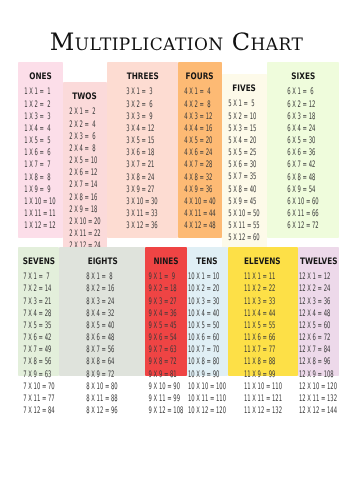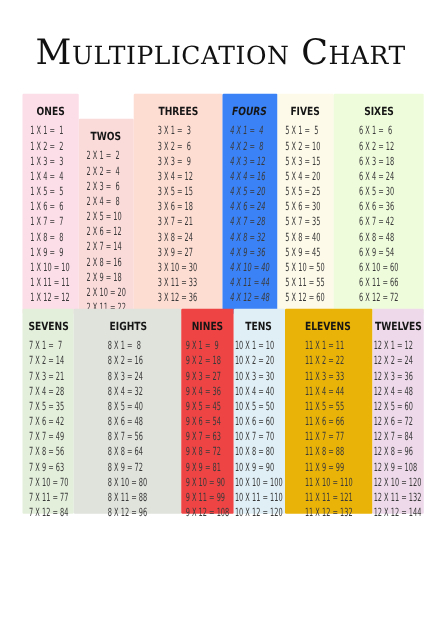--- a/index.html
+++ b/index.html
@@ -4,31 +4,31 @@
 <style>
   html,body{margin:0;padding:0;background:#ffffff;}
   body{width:353px;height:500px;overflow:hidden;
        font-family:"DejaVu Sans",sans-serif;
        -webkit-font-smoothing:antialiased;
        -moz-osx-font-smoothing:grayscale;
        text-rendering:geometricPrecision;}
   #page{position:relative;width:353px;height:500px;background:#fff;filter:opacity(99.9%);}
 
   #title{position:absolute;left:0;top:28px;width:353px;text-align:center;
-    font-family:"DejaVu Serif",serif;font-size:28px;line-height:28px;
+    font-family:"DejaVu Serif",serif;font-size:24px;line-height:28px;
     font-variant:small-caps;letter-spacing:0.45px;color:#111;
     }
 
   .grid{position:absolute;left:18px;display:flex;width:321px;
         justify-content:space-between;}
-  #grid1{top:75px;border-radius:27px;}
+  #grid1{top:62px;border-radius:27px;}
   #grid2{top:246.9px;}
 
   .col{width:51.4px;border-radius:1px;height:176.1px;position:relative;}
-  #grid2 .col{height:164px;}
+  #grid2 .col{height:129px;}
   .colhead{position:absolute;left:0;top:10.7px;width:100%;text-align:center;
     font-size:9px;line-height:9px;font-weight:bold;color:#161616;
     font-family:"DejaVu Sans Condensed","DejaVu Sans",sans-serif;}
   .colhead span{display:inline-block;transform:scaleX(0.9);}
   .rowswrap{position:absolute;left:50%;top:24.4px;width:0;}
   .rows{display:inline-block;text-align:left;white-space:pre;
     transform:translateX(-50%) scaleX(0.65);transform-origin:center top;}
   .row{height:12.18px;line-height:12.18px;white-space:pre;
     font-size:9px;color:#3a3a3a;
     font-family:"DejaVu Sans Condensed","DejaVu Sans",sans-serif;}
@@ -44,25 +44,25 @@
         <div class="rowswrap"><div class="rows"><div class="row">1 X 1 =  1</div><div class="row">1 X 2 =  2</div><div class="row">1 X 3 =  3</div><div class="row">1 X 4 =  4</div><div class="row">1 X 5 =  5</div><div class="row">1 X 6 =  6</div><div class="row">1 X 7 =  7</div><div class="row">1 X 8 =  8</div><div class="row">1 X 9 =  9</div><div class="row">1 X 10 = 10</div><div class="row">1 X 11 = 11</div><div class="row">1 X 12 = 12</div></div></div>
       </div>
       <div class="col" style="background: rgb(251, 218, 218); margin-top: 20px;">
         <div class="colhead"><span>TWOS</span></div>
         <div class="rowswrap"><div class="rows"><div class="row">2 X 1 =  2</div><div class="row">2 X 2 =  4</div><div class="row">2 X 3 =  6</div><div class="row">2 X 4 =  8</div><div class="row">2 X 5 = 10</div><div class="row">2 X 6 = 12</div><div class="row">2 X 7 = 14</div><div class="row">2 X 8 = 16</div><div class="row">2 X 9 = 18</div><div class="row">2 X 10 = 20</div><div class="row">2 X 11 = 22</div><div class="row">2 X 12 = 24</div></div></div>
       </div>
       <div class="col" style="background: rgb(253, 220, 210); padding-left: 26px;">
         <div class="colhead"><span>THREES</span></div>
         <div class="rowswrap"><div class="rows"><div class="row">3 X 1 =  3</div><div class="row">3 X 2 =  6</div><div class="row">3 X 3 =  9</div><div class="row">3 X 4 = 12</div><div class="row">3 X 5 = 15</div><div class="row">3 X 6 = 18</div><div class="row">3 X 7 = 21</div><div class="row">3 X 8 = 24</div><div class="row">3 X 9 = 27</div><div class="row">3 X 10 = 30</div><div class="row">3 X 11 = 33</div><div class="row">3 X 12 = 36</div></div></div>
       </div>
-      <div class="col" style="background: #3b82f6; font-style: italic;">
+      <div class="col" style="background: #fdba74;">
         <div class="colhead"><span>FOURS</span></div>
         <div class="rowswrap"><div class="rows"><div class="row">4 X 1 =  4</div><div class="row">4 X 2 =  8</div><div class="row">4 X 3 = 12</div><div class="row">4 X 4 = 16</div><div class="row">4 X 5 = 20</div><div class="row">4 X 6 = 24</div><div class="row">4 X 7 = 28</div><div class="row">4 X 8 = 32</div><div class="row">4 X 9 = 36</div><div class="row">4 X 10 = 40</div><div class="row">4 X 11 = 44</div><div class="row">4 X 12 = 48</div></div></div>
       </div>
-      <div class="col" style="background: rgb(253, 250, 233);">
+      <div class="col" style="background: rgb(253, 250, 233); margin-top: 12px;">
         <div class="colhead"><span>FIVES</span></div>
         <div class="rowswrap"><div class="rows"><div class="row">5 X 1 =  5</div><div class="row">5 X 2 = 10</div><div class="row">5 X 3 = 15</div><div class="row">5 X 4 = 20</div><div class="row">5 X 5 = 25</div><div class="row">5 X 6 = 30</div><div class="row">5 X 7 = 35</div><div class="row">5 X 8 = 40</div><div class="row">5 X 9 = 45</div><div class="row">5 X 10 = 50</div><div class="row">5 X 11 = 55</div><div class="row">5 X 12 = 60</div></div></div>
       </div>
       <div class="col" style="background: rgb(239, 252, 220); padding-left: 28px;">
         <div class="colhead"><span>SIXES</span></div>
         <div class="rowswrap"><div class="rows"><div class="row">6 X 1 =  6</div><div class="row">6 X 2 = 12</div><div class="row">6 X 3 = 18</div><div class="row">6 X 4 = 24</div><div class="row">6 X 5 = 30</div><div class="row">6 X 6 = 36</div><div class="row">6 X 7 = 42</div><div class="row">6 X 8 = 48</div><div class="row">6 X 9 = 54</div><div class="row">6 X 10 = 60</div><div class="row">6 X 11 = 66</div><div class="row">6 X 12 = 72</div></div></div>
       </div>
     </div>
   <div class="grid" id="grid2">
       <div class="col" style="background: rgb(227, 239, 219);">
@@ -74,21 +74,21 @@
         <div class="rowswrap"><div class="rows"><div class="row">8 X 1 =  8</div><div class="row">8 X 2 = 16</div><div class="row">8 X 3 = 24</div><div class="row">8 X 4 = 32</div><div class="row">8 X 5 = 40</div><div class="row">8 X 6 = 48</div><div class="row">8 X 7 = 56</div><div class="row">8 X 8 = 64</div><div class="row">8 X 9 = 72</div><div class="row">8 X 10 = 80</div><div class="row">8 X 11 = 88</div><div class="row">8 X 12 = 96</div></div></div>
       </div>
       <div class="col" style="background: #ef4444;">
         <div class="colhead"><span>NINES</span></div>
         <div class="rowswrap"><div class="rows"><div class="row">9 X 1 =  9</div><div class="row">9 X 2 = 18</div><div class="row">9 X 3 = 27</div><div class="row">9 X 4 = 36</div><div class="row">9 X 5 = 45</div><div class="row">9 X 6 = 54</div><div class="row">9 X 7 = 63</div><div class="row">9 X 8 = 72</div><div class="row">9 X 9 = 81</div><div class="row">9 X 10 = 90</div><div class="row">9 X 11 = 99</div><div class="row">9 X 12 = 108</div></div></div>
       </div>
       <div class="col" style="background: rgb(224, 239, 245);">
         <div class="colhead"><span>TENS</span></div>
         <div class="rowswrap"><div class="rows"><div class="row">10 X 1 = 10</div><div class="row">10 X 2 = 20</div><div class="row">10 X 3 = 30</div><div class="row">10 X 4 = 40</div><div class="row">10 X 5 = 50</div><div class="row">10 X 6 = 60</div><div class="row">10 X 7 = 70</div><div class="row">10 X 8 = 80</div><div class="row">10 X 9 = 90</div><div class="row">10 X 10 = 100</div><div class="row">10 X 11 = 110</div><div class="row">10 X 12 = 120</div></div></div>
       </div>
-      <div class="col" style="background: #eab308; padding-left: 29px;">
+      <div class="col" style="background: #fde047; padding-left: 29px;">
         <div class="colhead"><span>ELEVENS</span></div>
         <div class="rowswrap"><div class="rows"><div class="row">11 X 1 = 11</div><div class="row">11 X 2 = 22</div><div class="row">11 X 3 = 33</div><div class="row">11 X 4 = 44</div><div class="row">11 X 5 = 55</div><div class="row">11 X 6 = 66</div><div class="row">11 X 7 = 77</div><div class="row">11 X 8 = 88</div><div class="row">11 X 9 = 99</div><div class="row">11 X 10 = 110</div><div class="row">11 X 11 = 121</div><div class="row">11 X 12 = 132</div></div></div>
       </div>
       <div class="col" style="background: rgb(237, 217, 234);">
         <div class="colhead"><span>TWELVES</span></div>
         <div class="rowswrap"><div class="rows"><div class="row">12 X 1 = 12</div><div class="row">12 X 2 = 24</div><div class="row">12 X 3 = 36</div><div class="row">12 X 4 = 48</div><div class="row">12 X 5 = 60</div><div class="row">12 X 6 = 72</div><div class="row">12 X 7 = 84</div><div class="row">12 X 8 = 96</div><div class="row">12 X 9 = 108</div><div class="row">12 X 10 = 120</div><div class="row">12 X 11 = 132</div><div class="row">12 X 12 = 144</div></div></div>
       </div>
     </div>
 </div>
 

